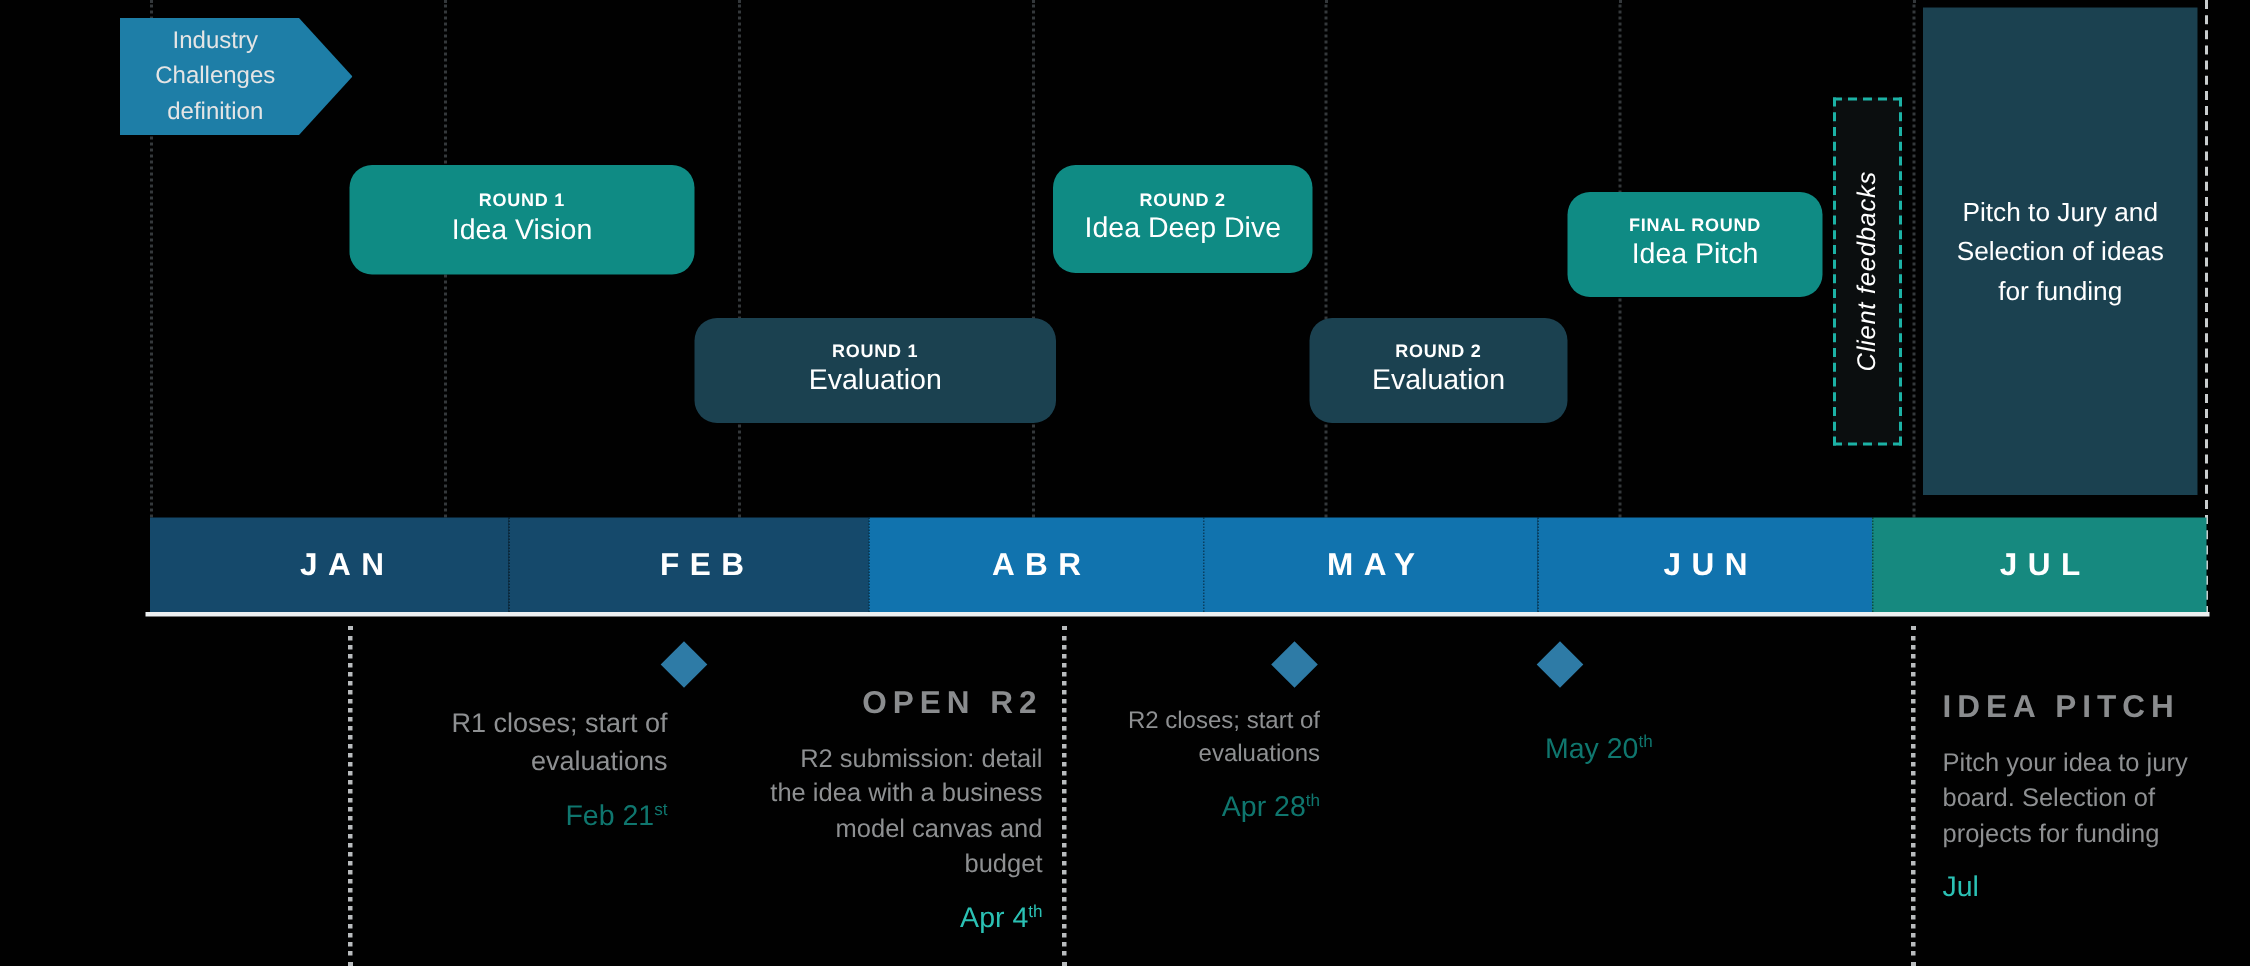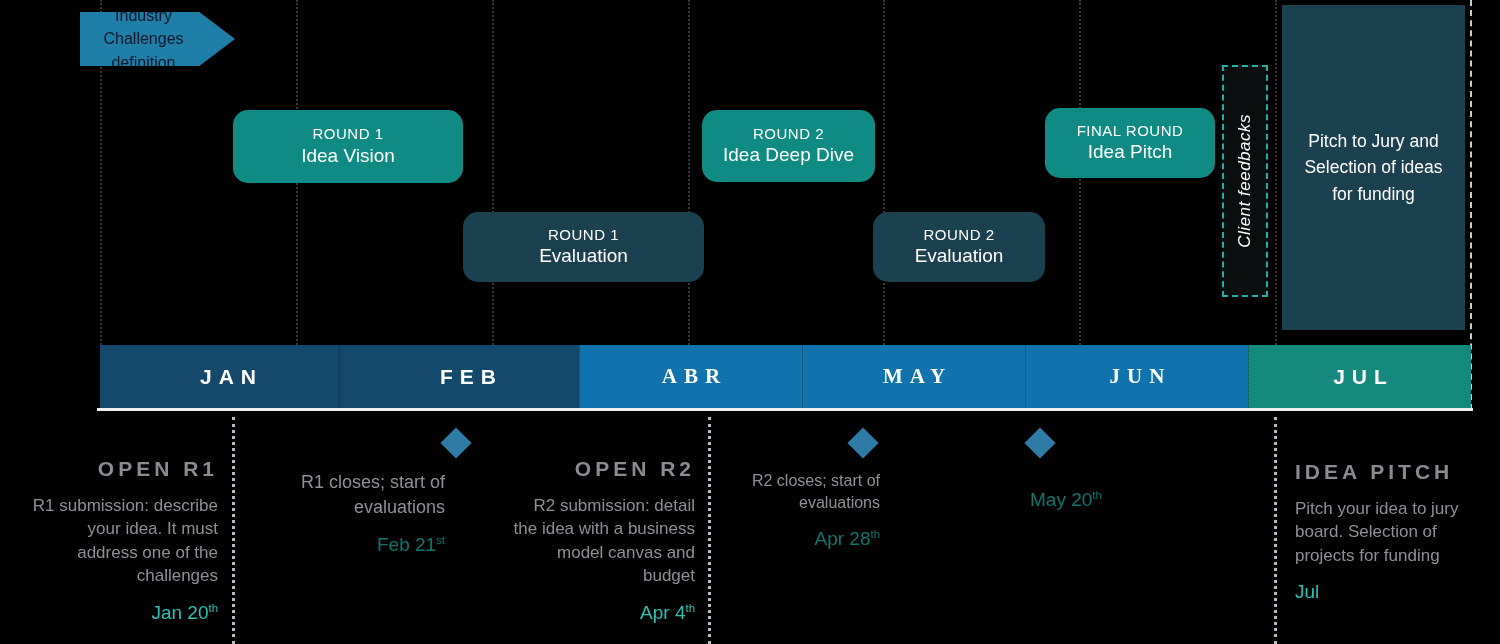--- a/index.html
+++ b/index.html
@@ -5,33 +5,33 @@
   html,body{margin:0;padding:0;background:#000;}
   #stage{
     position:relative;width:1500px;height:644px;background:#010101;
     font-family:"Liberation Sans",sans-serif;overflow:hidden;
   }
   
   .gridline{position:absolute;top:0;height:345px;width:0;border-left:2px dotted #34383b;}
   .gridline.bright{border-left:2px dashed #c9cdce;height:410px;}
   
   .challenge-arrow{
-    position:absolute;left:80px;top:12px;width:155px;height:54px;background:#1e7ea7;
+    position:absolute;left:80px;top:12px;width:155px;height:78px;background:#1e7ea7;
     clip-path:polygon(0 0,77% 0,100% 50%,77% 100%,0 100%);
     display:flex;align-items:center;justify-content:center;text-align:center;
-    color:#0f172a;font-size:16px;line-height:1.45;padding-right:28px;box-sizing:border-box;
+    color:#e5e5e5;font-size:16px;line-height:1.45;padding-right:28px;box-sizing:border-box;
   }
   
   .round-box{
     position:absolute;border-radius:15px;color:#fff;display:flex;flex-direction:column;
     align-items:center;justify-content:center;text-align:center;line-height:1.3;
   }
   .round-box.teal{background:#0f8b84;}
   .round-box.dark{background:#1b4150;}
-  .round-title{font-weight:normal;font-size:15px;letter-spacing:0.5px;}
+  .round-title{font-weight:bold;font-size:12px;letter-spacing:0.5px;}
   .round-sub{font-size:19px;}
   
   .client-feedbacks{
     position:absolute;left:1222px;top:65px;width:46px;height:232px;box-sizing:border-box;
     border:2px dashed #1cb2a5;background:#0b0e0f;
     display:flex;align-items:center;justify-content:center;
   }
   .vertical-text{
     writing-mode:vertical-rl;transform:rotate(180deg);
     color:#fff;font-style:italic;font-size:17px;letter-spacing:0.5px;white-space:nowrap;
@@ -43,21 +43,21 @@
     color:#fff;font-size:17.5px;line-height:1.5;padding:0 13px;box-sizing:border-box;
   }
   
   .month-bar{position:absolute;left:100px;top:345px;width:1371px;height:63px;display:flex;}
   .month-cell{
     flex:1;display:flex;align-items:center;justify-content:center;
     color:#fff;font-size:21px;font-weight:bold;letter-spacing:7px;padding-left:7px;
   }
   .month-cell + .month-cell{border-left:1px dotted rgba(0,0,0,0.45);}
   .month-cell.dark-blue{background:#15496b;padding-left:24px;}
-  .month-cell.bright-blue{background:#1173ae;font-family:Liberation Serif, serif;}
+  .month-cell.bright-blue{background:#1173ae;}
   .month-cell.teal{background:#16897f;}
   .month-underline{position:absolute;left:97px;top:408px;width:1376px;height:3px;background:#edf0f1;}
   
   .date-line{position:absolute;top:417px;height:227px;width:0;border-left:3px dotted #b9bcbe;}
   
   .milestone{position:absolute;color:#8e9092;}
   .milestone.right{text-align:right;}
   .milestone.left{text-align:left;}
   .m-heading{margin:0 0 13px;font-size:21px;font-weight:bold;letter-spacing:4px;color:#8a8c8e;}
   .m-body{margin:0;font-size:17px;line-height:1.38;color:#8e9092;}
@@ -94,21 +94,21 @@
     <span class="round-sub">Evaluation</span>
   </div>
   <div class="round-box teal" style="left:702px;top:110px;width:173px;height:72px;">
     <span class="round-title">ROUND 2</span>
     <span class="round-sub">Idea Deep Dive</span>
   </div>
   <div class="round-box dark" style="left:873px;top:212px;width:172px;height:70px;">
     <span class="round-title">ROUND 2</span>
     <span class="round-sub">Evaluation</span>
   </div>
-  <div class="round-box teal" style="left:1045px;top:108px;width:170px;height:70px;">
+  <div class="round-box teal" style="left:1045px;top:128px;width:170px;height:70px;">
     <span class="round-title">FINAL ROUND</span>
     <span class="round-sub">Idea Pitch</span>
   </div>
 
   <div class="client-feedbacks">
     <span class="vertical-text">Client feedbacks</span>
   </div>
 
   <div class="jury-box">
     <span>Pitch to Jury and Selection of ideas for funding</span>
@@ -125,25 +125,20 @@
   <div class="month-underline"></div>
 
   <div class="date-line" style="left:232px"></div>
   <div class="date-line" style="left:708px"></div>
   <div class="date-line" style="left:1274px"></div>
 
   <div class="diamond" style="left:445px;top:432px;"></div>
   <div class="diamond" style="left:852px;top:432px;"></div>
   <div class="diamond" style="left:1029px;top:432px;"></div>
 
-  <div class="milestone right" style="left:30px;top:457px;width:188px;">
-    <h3 class="m-heading">OPEN R1</h3>
-    <p class="m-body">R1 submission: describe your idea. It must address one of the challenges</p>
-    <span class="m-date teal"><span>Jan 20</span><span class="sup">th</span></span>
-  </div>
 
   <div class="milestone right" style="left:280px;top:470px;width:165px;">
     <p class="m-body" style="font-size:18px;">R1 closes; start of evaluations</p>
     <span class="m-date blue"><span>Feb 21</span><span class="sup">st</span></span>
   </div>
 
   <div class="milestone right" style="left:510px;top:457px;width:185px;">
     <h3 class="m-heading">OPEN R2</h3>
     <p class="m-body">R2 submission: detail the idea with a business model canvas and budget</p>
     <span class="m-date teal"><span>Apr 4</span><span class="sup">th</span></span>

